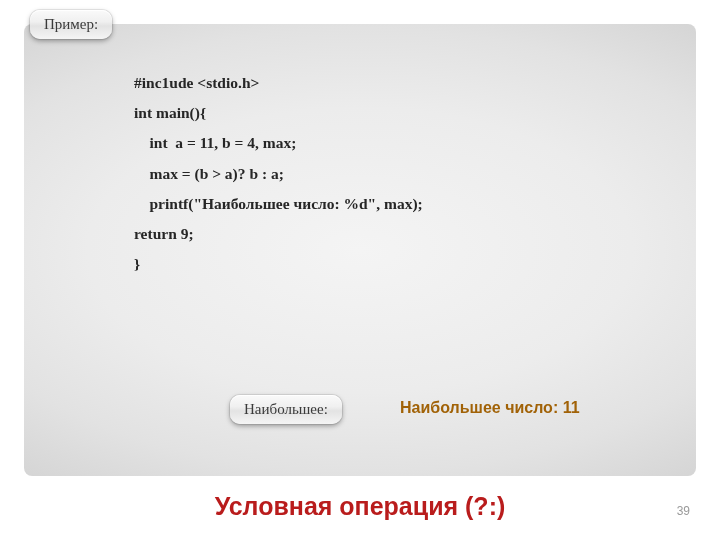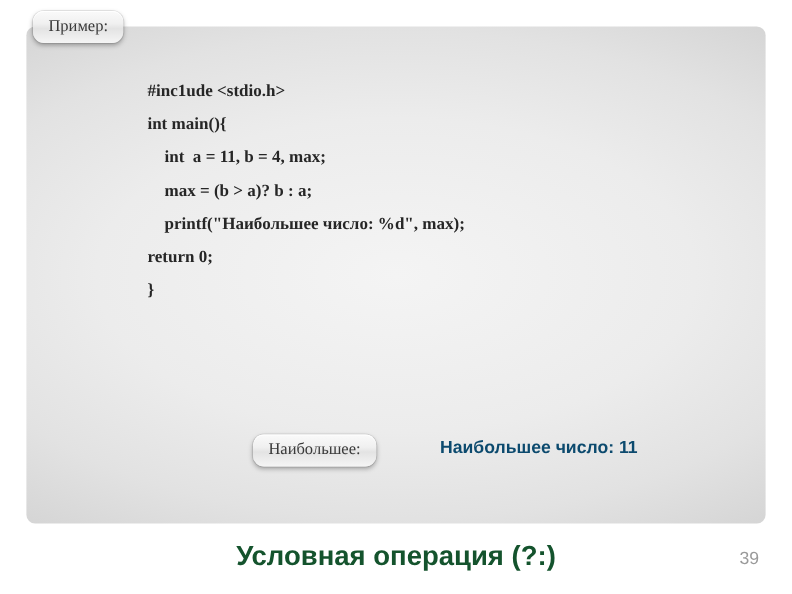--- a/index.html
+++ b/index.html
@@ -52,57 +52,57 @@
     line-height: 1.95;
     white-space: pre;
   }
   .output-text {
     position: absolute;
     left: 400px;
     top: 399px;
     font-family: Verdana, Geneva, sans-serif;
     font-weight: 700;
     font-size: 16px;
-    color: #0c4a6e;
+    color: #a16207;
   }
   .title {
     position: absolute;
     left: 0;
     width: 720px;
     top: 492px;
     text-align: center;
     font-family: Verdana, Geneva, sans-serif;
     font-weight: 700;
     font-size: 25px;
-    color: #14532d;
+    color: #b91c1c;
   }
   .page-num {
     position: absolute;
     right: 30px;
     bottom: 22px;
-    font-size: 16px;
+    font-size: 12px;
     color: #9a9a9a;
     font-family: Verdana, sans-serif;
   }
 </style>
 </head>
 <body>
 
 <div class="slide-bg"></div>
 
 <div class="pill pill-example">
   <span>Пример:</span>
 </div>
 
 <div class="code-block"><span>#inc1ude &lt;stdio.h&gt;</span>
 <span>int main(){</span>
 <span>    int  a = 11, b = 4, max;</span>
 <span>    max = (b &gt; a)? b : a;</span>
 <span>    printf("Наибольшее число: %d", max);</span>
-<span>return 0;</span>
+<span>return 9;</span>
 <span>}</span></div>
 
 <div class="pill pill-result">
   <span>Наибольшее:</span>
 </div>
 
 <div class="output-text">Наибольшее число: 11</div>
 
 <div class="title">Условная операция (?:)</div>
 

